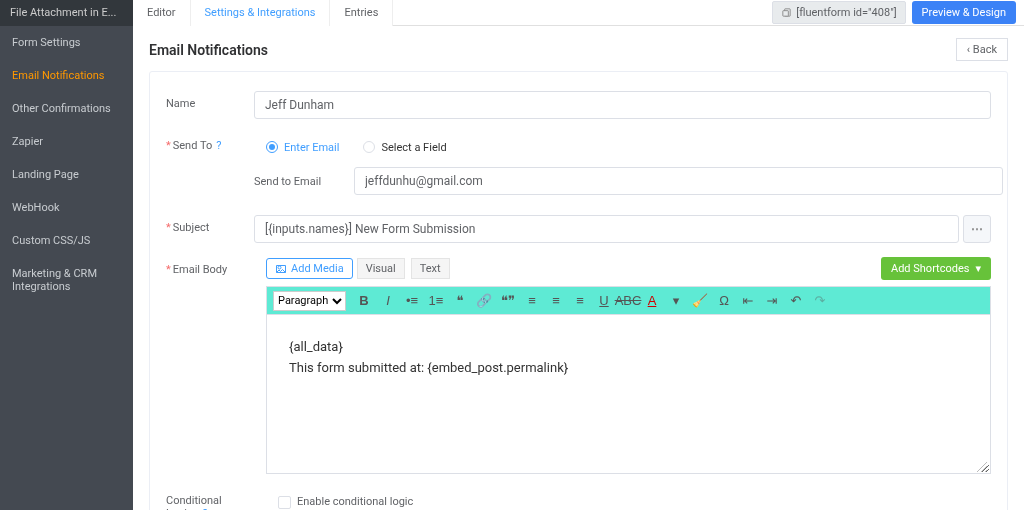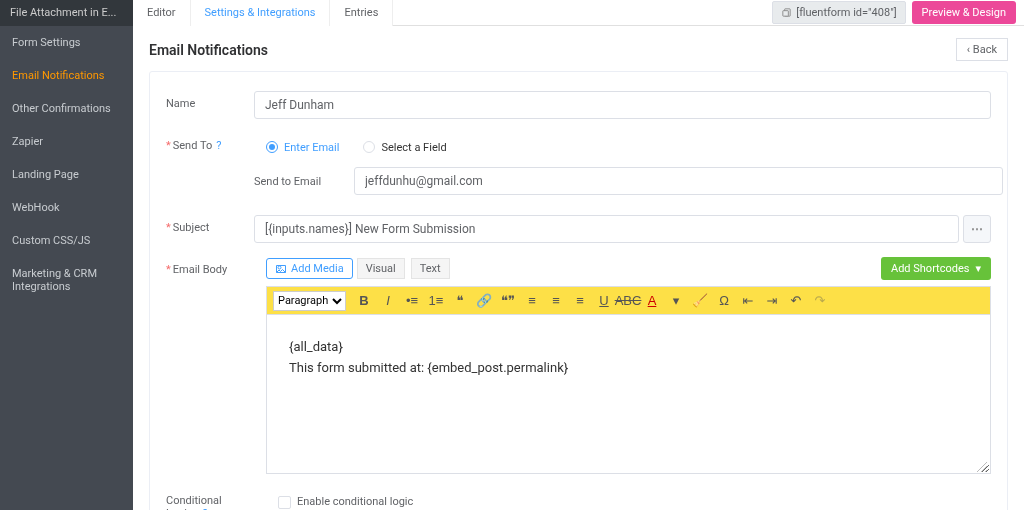--- a/index.html
+++ b/index.html
@@ -5,21 +5,21 @@
 *{box-sizing:border-box;margin:0;padding:0;font-family:-apple-system,BlinkMacSystemFont,"Segoe UI",Roboto,Arial,sans-serif}
 body{background:#fff;font-size:12px;color:#333;width:1024px;height:510px;overflow:hidden}
 .topbar{display:flex;align-items:center;height:26px;background:#fff;border-bottom:1px solid #e0e0e0}
 .topbar .title{background:#32373c;color:#ccc;height:26px;display:flex;align-items:center;padding:0 10px;font-size:11px;width:133px;white-space:nowrap;overflow:hidden}
 .topbar .tabs{display:flex;height:26px}
 .topbar .tab{padding:0 14px;display:flex;align-items:center;font-size:11px;color:#606266;border-right:1px solid #eee;cursor:pointer;background:#fff}
 .topbar .tab.active{color:#409eff;background:#fff}
 .topbar .spacer{flex:1}
 .topbar .right{display:flex;align-items:center;gap:6px;padding-right:8px}
 .shortcode-btn{background:#e8ebed;border:1px solid #dcdfe6;color:#606266;font-size:11px;padding:4px 8px;border-radius:2px;display:flex;align-items:center;gap:4px;cursor:pointer}
-.preview-btn{background:#ec4899;color:#fff;font-size:11px;padding:5px 10px;border-radius:3px;border:none;cursor:pointer}
+.preview-btn{background:#3b82f6;color:#fff;font-size:11px;padding:5px 10px;border-radius:3px;border:none;cursor:pointer}
 .layout{display:flex;height:calc(100% - 26px)}
 .sidebar{width:133px;background:#444951;color:#c8ccd0;display:flex;flex-direction:column}
 .sidebar .item{padding:10px 12px;font-size:11px;cursor:pointer}
 .sidebar .item.active{color:#ff9800}
 .main{flex:1;padding:0 16px 16px 16px;overflow:auto;background:#fff}
 .page-head{display:flex;align-items:center;justify-content:space-between;padding:12px 0 10px}
 .page-head h2{font-size:14px;font-weight:600;color:#303133}
 .back-btn{border:1px solid #dcdfe6;background:#fff;color:#606266;font-size:11px;padding:4px 10px;border-radius:0;cursor:pointer}
 .card{border:1px solid #ebeef5;border-radius:3px;padding:12px 16px}
 .row{display:flex;align-items:flex-start;padding:7px 0}
@@ -37,21 +37,21 @@
 .subrow{display:flex;align-items:center;padding:6px 0 6px 0}
 .subrow .sublabel{width:88px;font-size:11px;color:#606266;padding-left:0}
 .subject-wrap{display:flex;gap:4px}
 .subject-wrap .text-input{flex:1}
 .more-btn{width:28px;height:28px;border:1px solid #dcdfe6;border-radius:3px;background:#f5f7fa;display:flex;align-items:center;justify-content:center;cursor:pointer;font-weight:bold;color:#888}
 .editor-head{display:flex;align-items:center;gap:4px;margin-left:12px}
 .add-media{border:1px solid #409eff;color:#409eff;background:#fff;font-size:11px;padding:3px 8px;border-radius:3px;display:flex;align-items:center;gap:4px;cursor:pointer}
 .mode-tab{font-size:11px;padding:3px 8px;background:#f5f5f5;border:1px solid #e4e4e4;color:#606266;cursor:pointer}
 .mode-tab+.mode-tab{margin-left:2px}
 .add-shortcodes{margin-left:auto;background:#67c23a;color:#fff;border:none;font-size:11px;padding:5px 10px;border-radius:3px;display:flex;align-items:center;gap:6px;cursor:pointer}
-.toolbar{margin:6px 0 0 12px;height:28px;background:#fde047;border:1px solid #dcdfe6;border-bottom:none;display:flex;align-items:center;padding:8px 6px;gap:0}
+.toolbar{margin:6px 0 0 12px;height:28px;background:#5eead4;border:1px solid #dcdfe6;border-bottom:none;display:flex;align-items:center;padding:8px 6px;gap:0}
 .toolbar select{height:20px;font-size:11px;border:1px solid #ccc;background:#fff;margin-right:6px}
 .tb-btn{width:24px;height:24px;display:flex;align-items:center;justify-content:center;color:#555;cursor:pointer;font-size:13px;font-family:Arial}
 .editor-body{margin-left:12px;border:1px solid #dcdfe6;height:160px;padding:22px;font-family:Georgia,serif;font-size:13px;color:#333;line-height:1.6;resize:vertical;overflow:auto;position:relative}
 .editor-body .resize{position:absolute;right:2px;bottom:0;width:12px;height:12px}
 .checkbox{width:13px;height:13px;border:1px solid #dcdfe6;border-radius:2px;display:inline-block;vertical-align:middle;margin-right:6px;position:relative}
 .help-icon{color:#409eff;font-size:11px;margin-left:4px}
 .simple-label{font-size:11px;color:#606266;padding-top:6px}
 svg{display:block}
 </style>
 </head>

